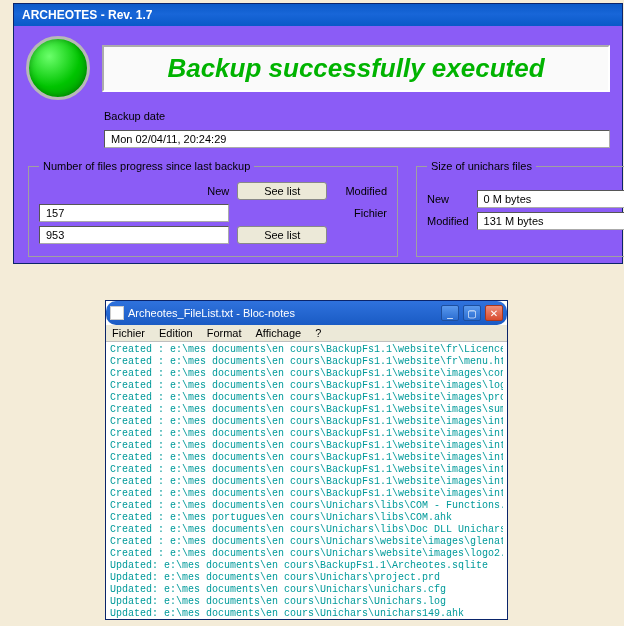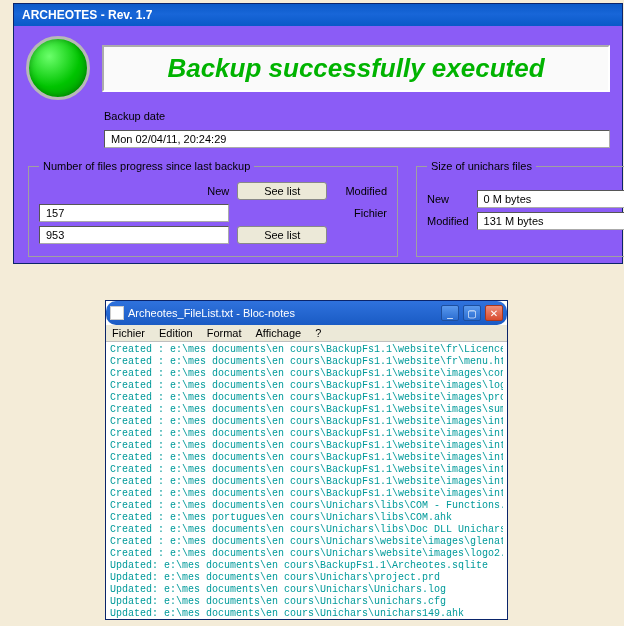--- a/index.html
+++ b/index.html
@@ -222,18 +222,18 @@
       <div>Created : e:\mes documents\en cours\BackupFs1.1\website\images\intro\italiano.gif</div>
       <div>Created : e:\mes documents\en cours\BackupFs1.1\website\images\intro\portugues.gif</div>
       <div>Created : e:\mes documents\en cours\BackupFs1.1\website\images\intro\unichars.gif</div>
       <div>Created : e:\mes documents\en cours\Unichars\libs\COM - Functions.txt</div>
       <div>Created : e:\mes portugues\en cours\Unichars\libs\COM.ahk</div>
       <div>Created : e:\mes documents\en cours\Unichars\libs\Doc DLL Unichars - polices.ZIP</div>
       <div>Created : e:\mes documents\en cours\Unichars\website\images\glenat.tif</div>
       <div>Created : e:\mes documents\en cours\Unichars\website\images\logo2.gif</div>
       <div>Updated: e:\mes documents\en cours\BackupFs1.1\Archeotes.sqlite</div>
       <div>Updated: e:\mes documents\en cours\Unichars\project.prd</div>
+      <div>Updated: e:\mes documents\en cours\Unichars\unichars.cfg</div>
       <div>Updated: e:\mes documents\en cours\Unichars\Unichars.log</div>
-      <div>Updated: e:\mes documents\en cours\Unichars\unichars.cfg</div>
       <div>Updated: e:\mes documents\en cours\Unichars\unichars149.ahk</div>
       <div>Updated: e:\mes documents\en cours\Unichars\unichars150.ahk</div>
     </div>
 </div>
 
 </body></html>

